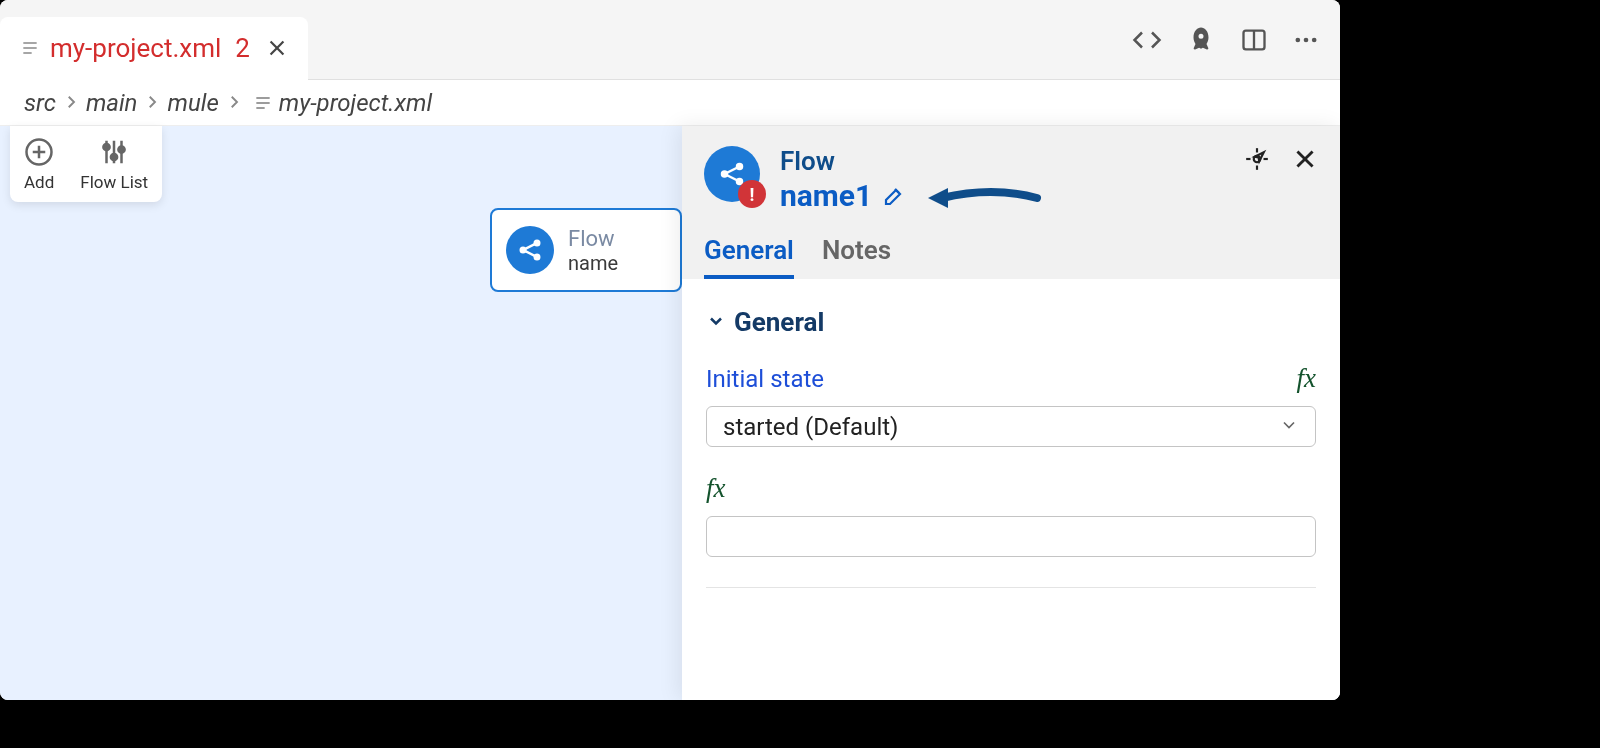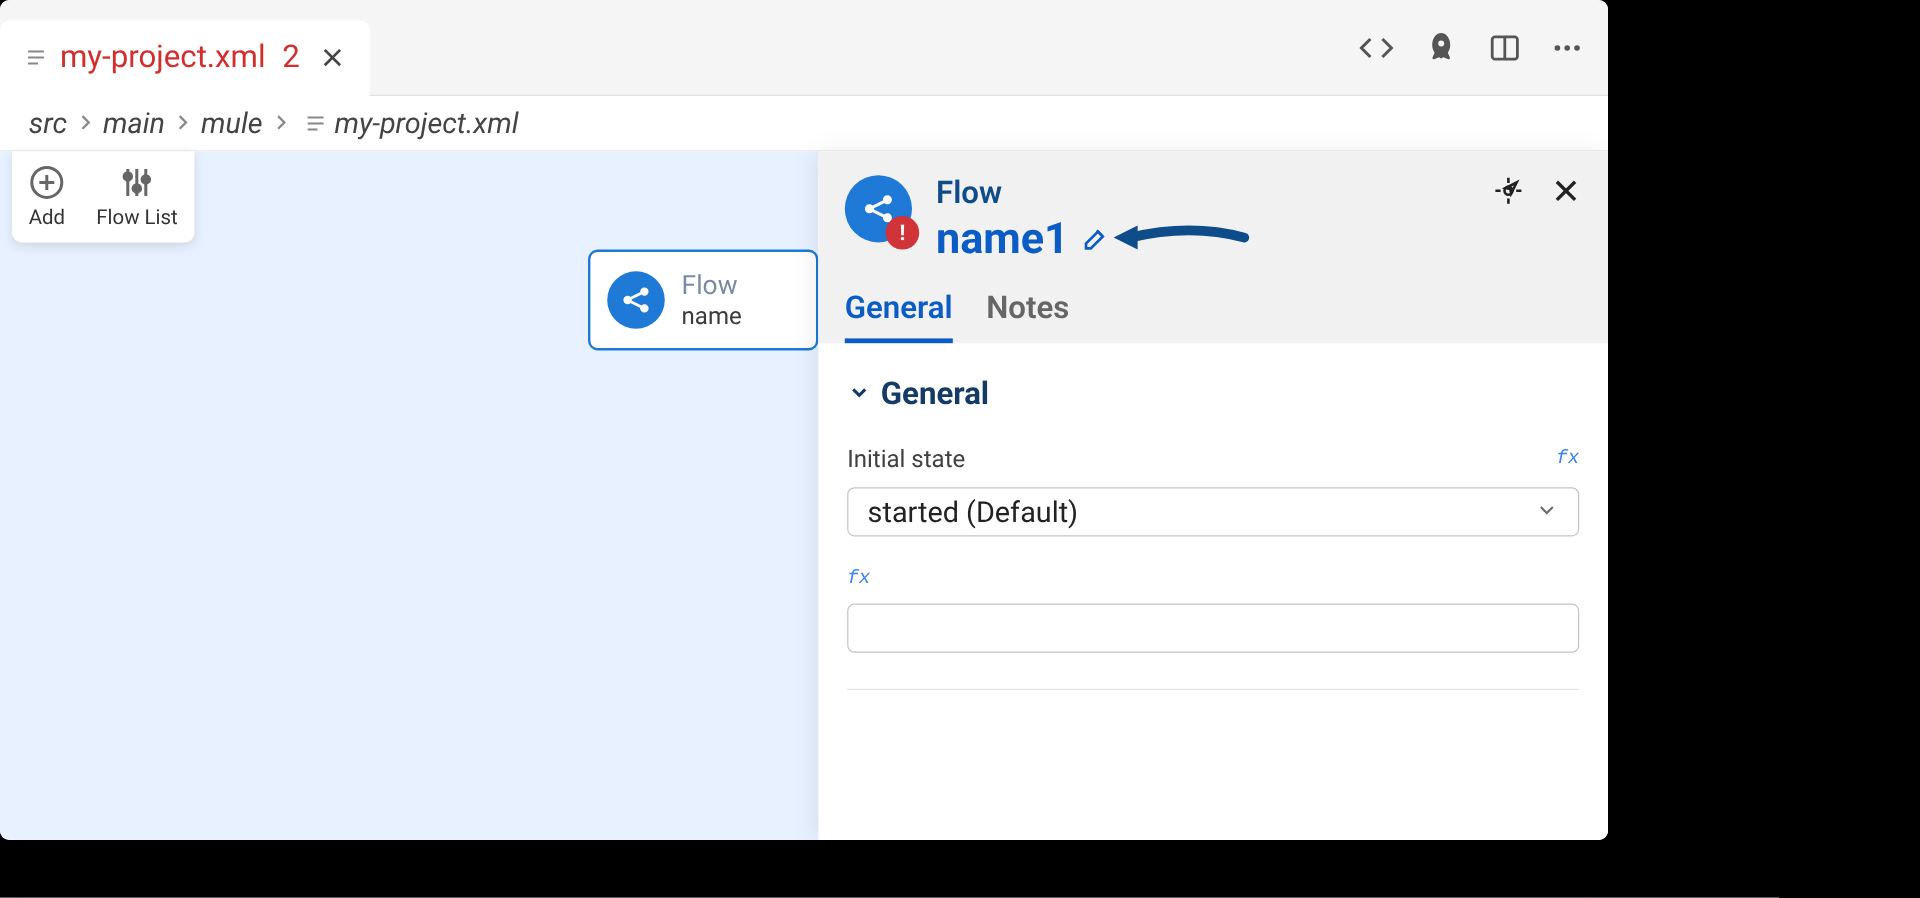--- a/index.html
+++ b/index.html
@@ -37,37 +37,37 @@
 
 .panel { position: absolute; top: 0; right: 0; bottom: 0; width: 658px; background: #fff; box-shadow: -4px 0 20px rgba(0,0,0,.08); display: flex; flex-direction: column; }
 .panel-header { background: #f1f1f1; padding: 20px 22px 0 22px; }
 .panel-head-row { display: flex; align-items: flex-start; gap: 20px; }
 .panel-icon-wrap { position: relative; width: 56px; height: 56px; flex-shrink: 0; }
 .panel-icon { width: 56px; height: 56px; background: #1e7ad6; border-radius: 50%; display: flex; align-items: center; justify-content: center; color: #fff; }
 .err-badge { position: absolute; right: -6px; bottom: -6px; width: 28px; height: 28px; background: #d13438; border-radius: 50%; color: #fff; display: flex; align-items: center; justify-content: center; font-weight: 700; font-size: 18px; }
 .panel-titles { flex: 1; }
 .panel-type { color: #0f4d8a; font-size: 26px; font-weight: 600; }
 .panel-name-row { display: flex; align-items: center; gap: 10px; margin-top: 2px; }
-.panel-name { color: #0b5cc4; font-size: 36px; font-weight: 700; }
+.panel-name { color: #0b5cc4; font-size: 30px; font-weight: 700; }
 .edit-ico { color: #0b5cc4; cursor: pointer; display: flex; }
 .panel-actions { display: flex; gap: 22px; color: #222; align-items: center; }
 .panel-actions .ic { cursor: pointer; display: flex; }
 .arrow-annot { position: absolute; top: 54px; left: 240px; }
 
 
 .tabs { display: flex; gap: 28px; margin-top: 22px; }
 .ptab { font-size: 26px; color: #666; font-weight: 600; padding-bottom: 10px; cursor: pointer; }
 .ptab.active { color: #0b5cc4; border-bottom: 4px solid #0b5cc4; }
 
 .panel-body { padding: 28px 24px; flex: 1; overflow: auto; }
 .section-head { display: flex; align-items: center; gap: 8px; color: #143a66; font-size: 26px; font-weight: 700; cursor: pointer; }
 .field { margin-top: 26px; }
 .field-label-row { display: flex; justify-content: space-between; align-items: center; }
-.field-label { font-size: 20px; color: #404040; }
-.fx { font-style: italic; color: #3b82f6; font-size: 16px; font-family: Liberation Mono, monospace; cursor: pointer; }
+.field-label { font-size: 24px; color: #1d4ed8; }
+.fx { font-style: italic; color: #14532d; font-size: 27px; font-family: Liberation Serif, serif; cursor: pointer; }
 .select-box, .input-box { margin-top: 12px; width: 100%; height: 41px; border: 1px solid #c4c4c4; border-radius: 6px; background: #fff; display: flex; align-items: center; padding: 0 16px; font-size: 24px; color: #222; justify-content: space-between; }
 .select-box { cursor: pointer; }
 .input-box input { border: none; outline: none; width: 100%; font-size: 24px; }
 .divider { margin-top: 30px; border-top: 1px solid #e4e4e4; }
 </style>
 </head>
 <body>
 
 <div class="app-window">
 

